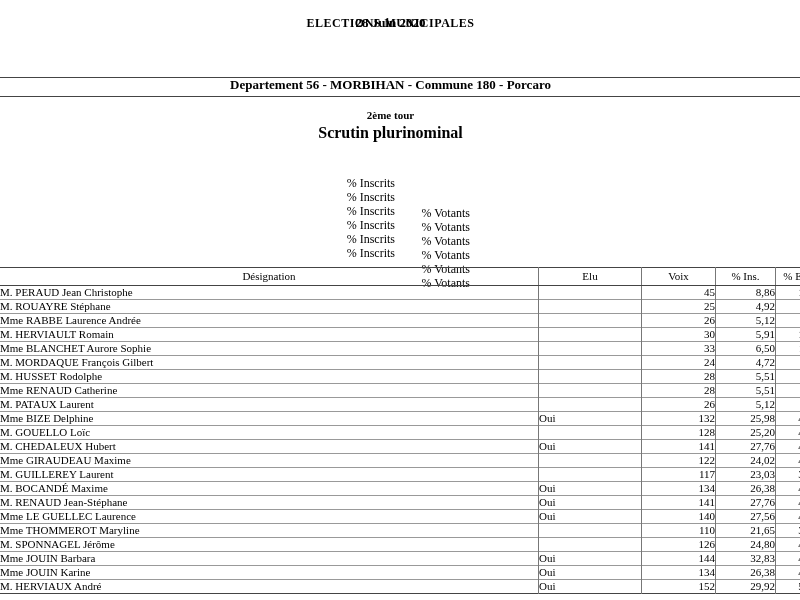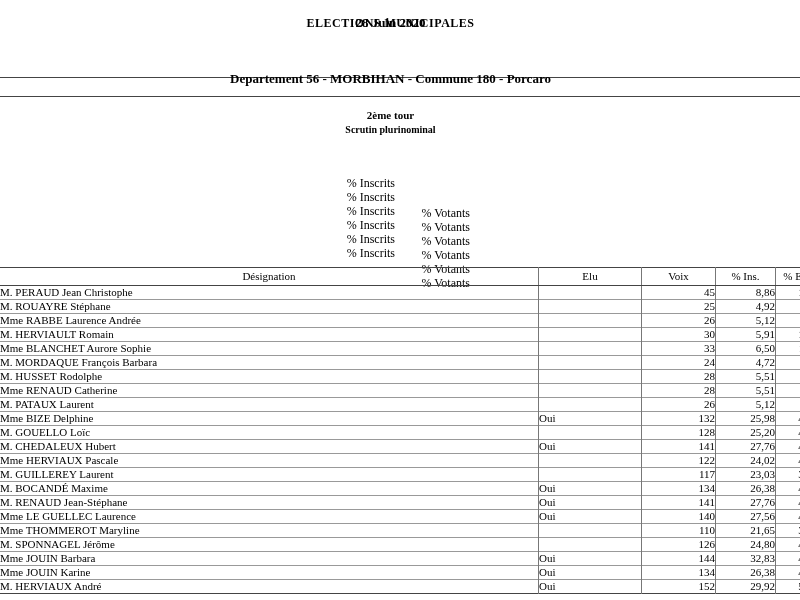--- a/index.html
+++ b/index.html
@@ -26,23 +26,23 @@
   .page-date    { top: 15px; font-size: 13px; font-weight: bold; }
   .banner-box {
     position: absolute;
     top: 77px;
     left: -1px;
     width: 824px;
     height: 18px;
     border: 1px solid #444444;
     box-sizing: content-box;
   }
-  .banner-text  { top: 71px; font-size: 13px; font-weight: bold; }
+  .banner-text  { top: 77px; font-size: 13px; font-weight: bold; }
   .tour-label   { top: 109px; font-size: 11px; font-weight: bold; }
-  .scrutin-label{ top: 124px; font-size: 10px; font-weight: bold; }
+  .scrutin-label{ top: 124px; font-size: 16px; font-weight: bold; }
 
   .stats {
     position: absolute;
     top: 0; left: 0;
     width: 800px;
     font-size: 12px;
   }
   .stats-header, .stats-row {
     position: absolute;
     left: 0;
@@ -194,21 +194,21 @@
         <td class="col-exp">10,17</td>
       </tr>
         <tr>
         <td class="col-des">Mme BLANCHET Aurore Sophie</td>
         <td class="col-elu"></td>
         <td class="col-voix">33</td>
         <td class="col-ins">6,50</td>
         <td class="col-exp">11,19</td>
       </tr>
         <tr>
-        <td class="col-des">M. MORDAQUE François Barbara</td>
+        <td class="col-des">M. MORDAQUE François Gilbert</td>
         <td class="col-elu"></td>
         <td class="col-voix">24</td>
         <td class="col-ins">4,72</td>
         <td class="col-exp">8,14</td>
       </tr>
         <tr>
         <td class="col-des">M. HUSSET Rodolphe</td>
         <td class="col-elu"></td>
         <td class="col-voix">28</td>
         <td class="col-ins">5,51</td>
@@ -243,21 +243,21 @@
         <td class="col-exp">43,39</td>
       </tr>
         <tr>
         <td class="col-des">M. CHEDALEUX Hubert</td>
         <td class="col-elu">Oui</td>
         <td class="col-voix">141</td>
         <td class="col-ins">27,76</td>
         <td class="col-exp">47,80</td>
       </tr>
         <tr>
-        <td class="col-des">Mme HERVIAUX Pascale</td>
+        <td class="col-des">Mme GIRAUDEAU Maxime</td>
         <td class="col-elu"></td>
         <td class="col-voix">122</td>
         <td class="col-ins">24,02</td>
         <td class="col-exp">41,36</td>
       </tr>
         <tr>
         <td class="col-des">M. GUILLEREY Laurent</td>
         <td class="col-elu"></td>
         <td class="col-voix">117</td>
         <td class="col-ins">23,03</td>

